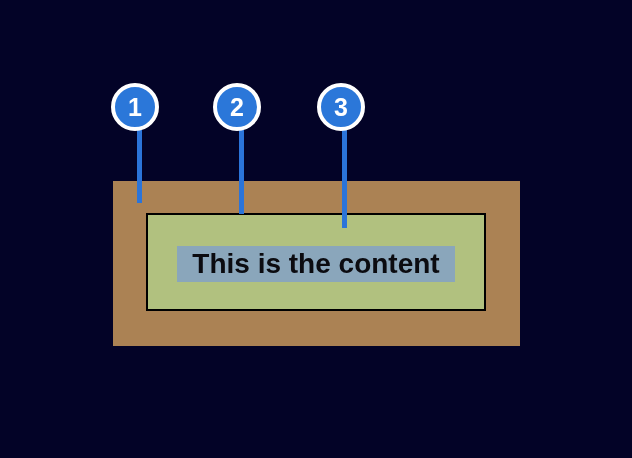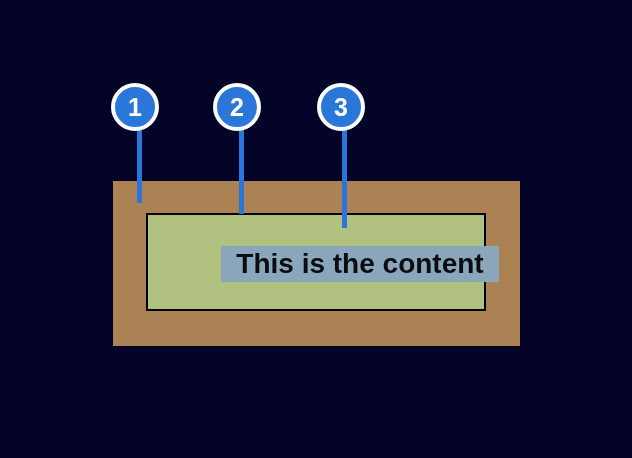--- a/index.html
+++ b/index.html
@@ -40,21 +40,20 @@
     background: #8aa6bb;
     z-index: 3;
     display: flex;
     align-items: center;
     justify-content: center;
     white-space: nowrap;
     font-weight: bold;
     font-size: 28px;
     color: #0b0b10;
     letter-spacing: 0px;
-    margin-left: 44px;
   }
 
   
   .callout-line {
     position: absolute;
     width: 5px;
     background: #2b74d9;
     top: 130px;
     z-index: 4;
   }

